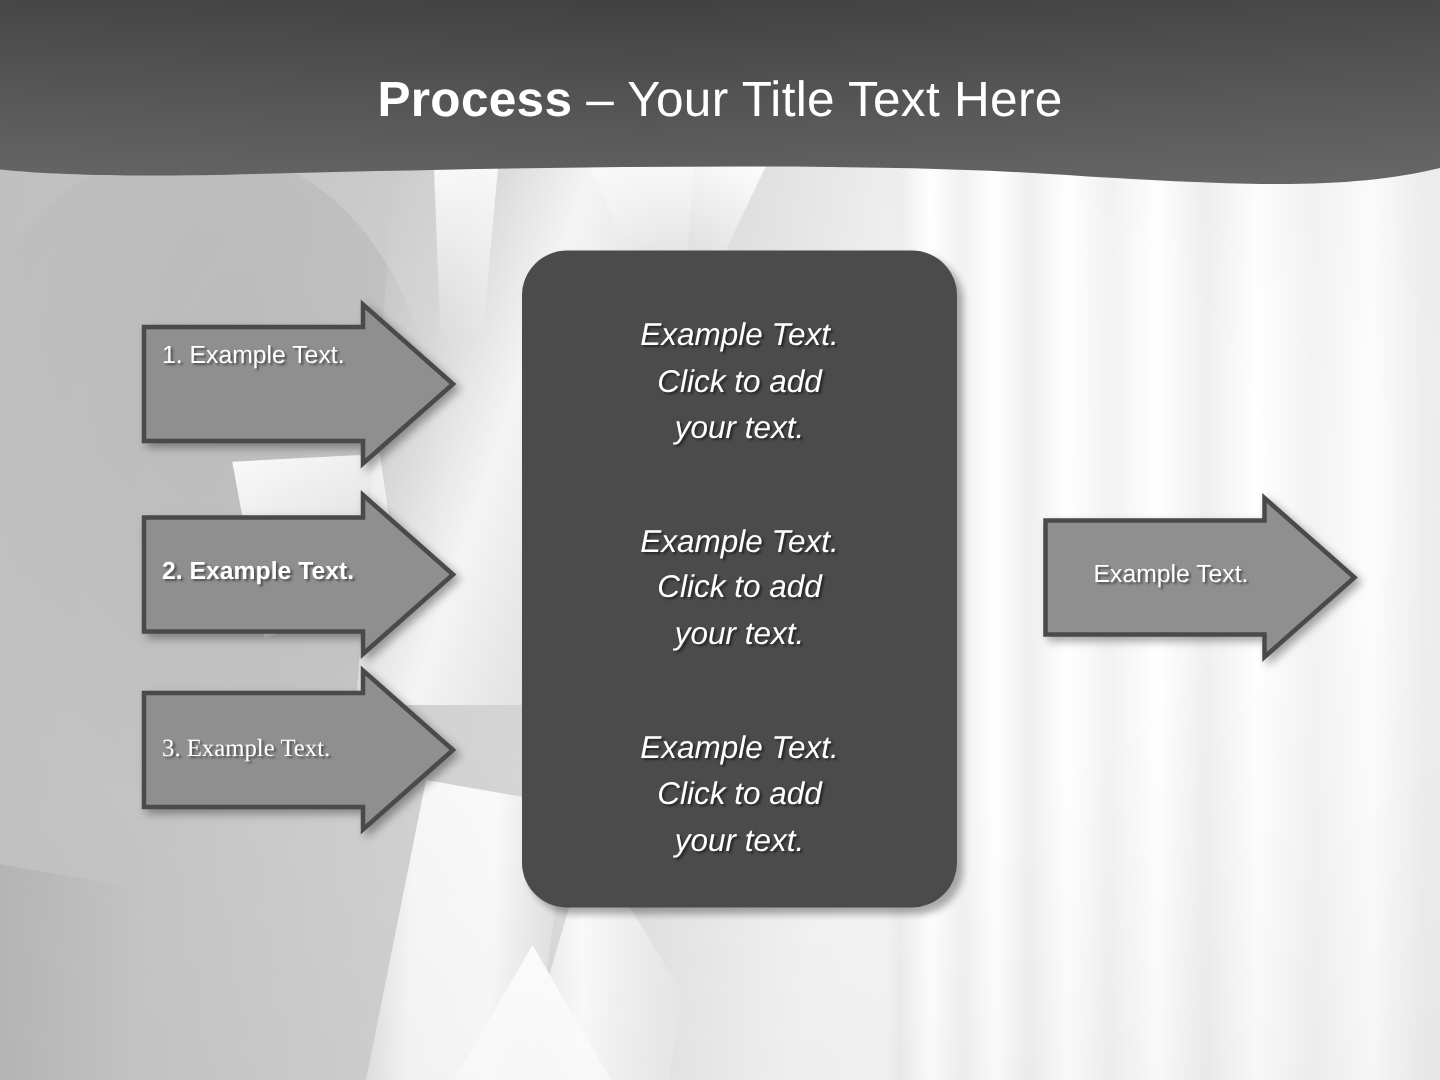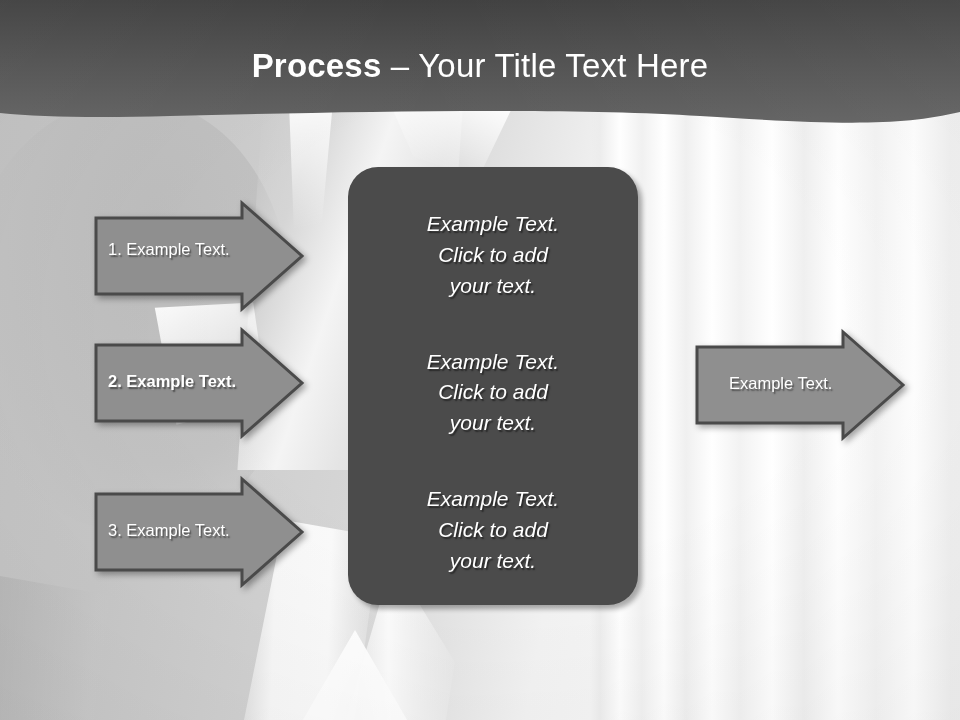--- a/index.html
+++ b/index.html
@@ -223,31 +223,31 @@
     </svg>
     <div class="banner-title">
       <span class="t-bold">Process</span><span class="t-norm"> – Your Title Text Here</span>
     </div>
   </div>
 
   <div class="arrow" style="left:92px; top:198px; width:215px; height:116px;">
     <svg width="215" height="116" viewBox="0 0 215 116">
       <path d="M4,20 L150,20 L150,5 L210,58 L150,111 L150,96 L4,96 Z" fill="#8f8f8f" stroke="#4a4a4a" stroke-width="3" stroke-linejoin="miter"></path>
     </svg>
-    <span class="arrow-label" style="left:16px; top:42px;">1. Example Text.</span>
+    <span class="arrow-label" style="left:16px; top:30px;">1. Example Text.</span>
   </div>
 
   <div class="arrow" style="left:92px; top:325px; width:215px; height:116px;font-weight:bold;">
     <svg width="215" height="116" viewBox="0 0 215 116">
       <path d="M4,20 L150,20 L150,5 L210,58 L150,111 L150,96 L4,96 Z" fill="#8f8f8f" stroke="#4a4a4a" stroke-width="3" stroke-linejoin="miter"></path>
     </svg>
     <span class="arrow-label" style="left:16px; top:47px;">2. Example Text.</span>
   </div>
 
-  <div class="arrow" style="left:92px; top:474px; width:215px; height:116px;">
+  <div class="arrow" style="left:92px; top:442px; width:215px; height:116px;font-family:Liberation Serif, serif;">
     <svg width="215" height="116" viewBox="0 0 215 116">
       <path d="M4,20 L150,20 L150,5 L210,58 L150,111 L150,96 L4,96 Z" fill="#8f8f8f" stroke="#4a4a4a" stroke-width="3" stroke-linejoin="miter"></path>
     </svg>
     <span class="arrow-label" style="left:16px; top:47px;">3. Example Text.</span>
   </div>
 
   <div class="center-box">
     <div class="center-box-inner">
       <div class="cb-para">Example Text.
 Click  to add

